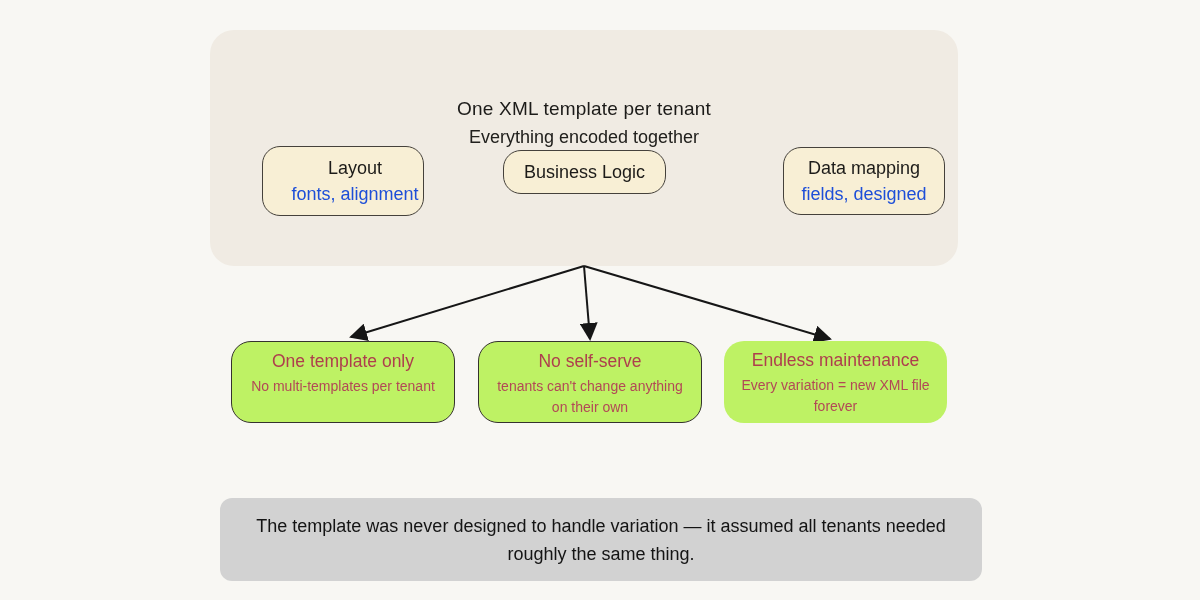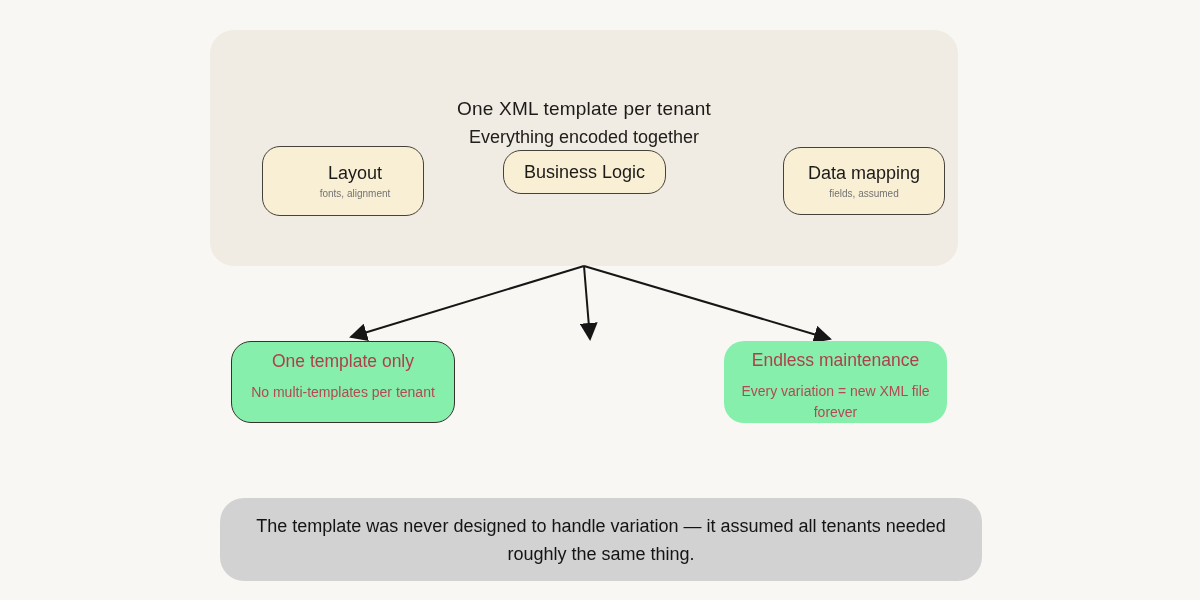--- a/index.html
+++ b/index.html
@@ -46,70 +46,70 @@
     border: 1px solid #45413b;
     border-radius: 18px;
     display: flex;
     flex-direction: column;
     align-items: center;
     justify-content: center;
     text-align: center;
     line-height: 1.25;
   }
   .component-box .c-title { font-size: 18px; color: #1c1b19; }
-  .component-box .c-sub   { font-size: 10px; color: #737373; margin-top: 3px; }
+  .component-box .c-sub   { font-size: 18px; color: #1d4ed8; margin-top: 3px; }
   .comp-1 { left: 52px;  top: 116px; width: 162px; height: 70px; padding-left: 24px; }
   .comp-2 { left: 293px; top: 120px; width: 163px; height: 44px; }
   .comp-3 { left: 545px; top: 117px; width: 162px; height: 68px; margin-left: 28px; }
 
   
   .arrows-svg {
     position: absolute;
     left: 0; top: 0;
     width: 1200px; height: 600px;
     pointer-events: none;
   }
 
   
   .consequence-box {
     position: absolute;
     top: 341px;
     height: 82px;
-    background: #86efac;
+    background: #bef264;
     border-radius: 20px;
     display: flex;
     flex-direction: column;
     align-items: center;
     text-align: center;
     padding-top: 8px;
   }
   .consequence-box.bordered { border: 1.4px solid #35322e; }
   .consequence-box .q-title {
     font-size: 17.5px;
     color: #ae3f4d;
     line-height: 1.35;
   }
   .consequence-box .q-sub {
     font-size: 14px;
     color: #b24956;
     line-height: 1.55;
-    margin-top: 8px;
+    margin-top: 2px;
     padding: 0 14px;
   }
   .cons-1 { left: 231px; width: 224px; }
   .cons-2 { left: 478px; width: 224px; }
   .cons-3 { left: 724px; width: 223px; }
 
   
   .footer-note {
     position: absolute;
     left: 220px; top: 498px;
     width: 762px; height: 83px;
     background: #d2d2d2;
-    border-radius: 24px;
+    border-radius: 12px;
     display: flex;
     align-items: center;
     justify-content: center;
     text-align: center;
     font-size: 18px;
     color: #141414;
     line-height: 28px;
     padding: 0 34px;
   }
 </style>
@@ -126,40 +126,44 @@
       <div class="c-title">Layout</div>
       <div class="c-sub">fonts, alignment</div>
     </div>
 
     <div class="component-box comp-2">
       <div class="c-title">Business Logic</div>
     </div>
 
     <div class="component-box comp-3">
       <div class="c-title">Data mapping</div>
-      <div class="c-sub">fields, assumed</div>
+      <div class="c-sub">fields, designed</div>
     </div>
   </div>
 
   <svg class="arrows-svg" viewBox="0 0 1200 600" xmlns="http://www.w3.org/2000/svg">
     <defs>
       <marker id="ah" markerWidth="10" markerHeight="9" refX="8" refY="4.5" orient="auto">
         <path d="M0,0 L9,4.5 L0,9 z" fill="#161616"></path>
       </marker>
     </defs>
     <line x1="584" y1="266" x2="351" y2="337" stroke="#161616" stroke-width="2" marker-end="url(#ah)"></line>
     <line x1="584" y1="266" x2="590" y2="339" stroke="#161616" stroke-width="2" marker-end="url(#ah)"></line>
     <line x1="584" y1="266" x2="830" y2="339" stroke="#161616" stroke-width="2" marker-end="url(#ah)"></line>
   </svg>
 
   <div class="consequence-box bordered cons-1">
     <div class="q-title">One template only</div>
     <div class="q-sub">No multi-templates per tenant</div>
   </div>
 
+  <div class="consequence-box bordered cons-2">
+    <div class="q-title">No self-serve</div>
+    <div class="q-sub">tenants can't change anything on their own</div>
+  </div>
 
   <div class="consequence-box cons-3">
     <div class="q-title">Endless maintenance</div>
     <div class="q-sub">Every variation = new XML file forever</div>
   </div>
 
   <div class="footer-note">
     <span>The template was never designed to handle variation — it assumed all tenants needed roughly the same thing.</span>
   </div>
 

